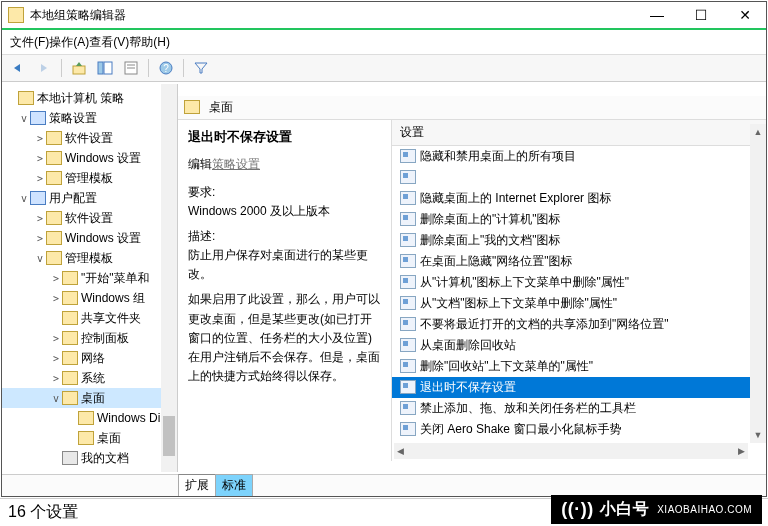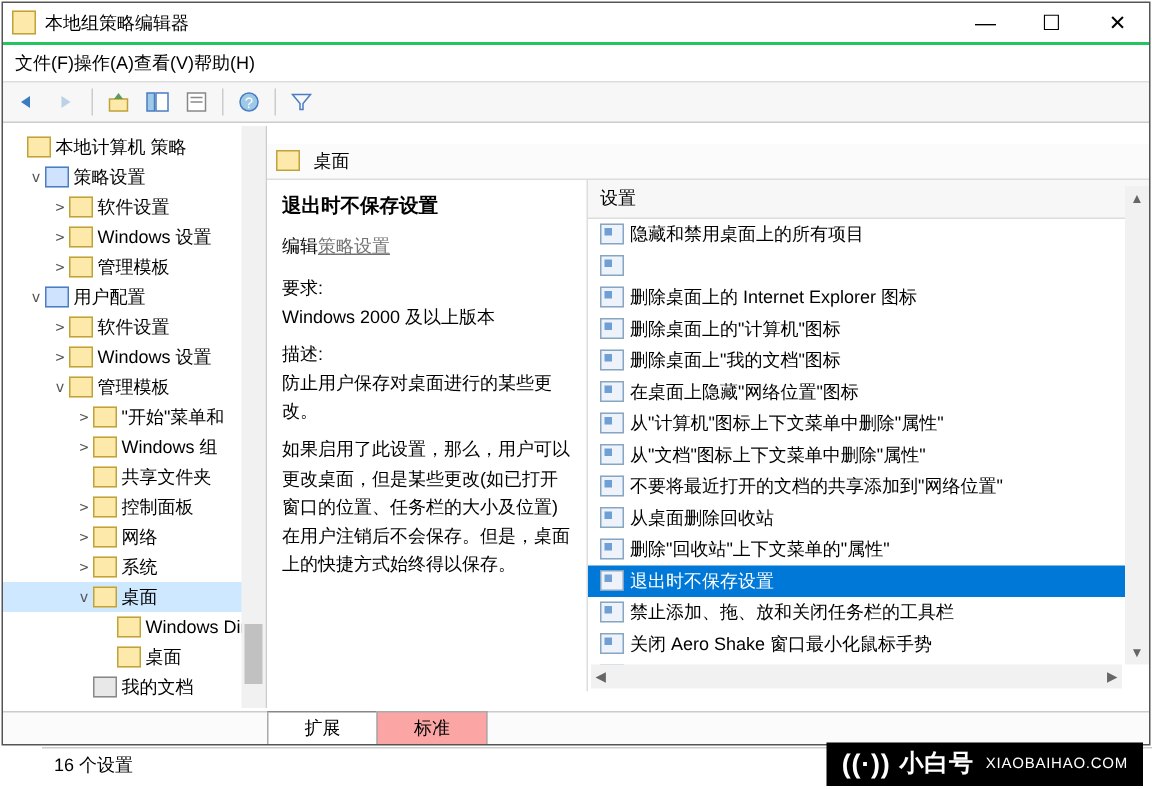--- a/index.html
+++ b/index.html
@@ -40,24 +40,24 @@
   .right-pane { flex: 1; position: relative; overflow: hidden; }
   .right-scroll { position:absolute; right:0; top:4px; bottom:18px; width:16px; background:#f1f1f1;}
   .right-scroll .up,.right-scroll .dn{height:16px;display:flex;align-items:center;justify-content:center;color:#666;font-size:9px;}
   .right-scroll .dn{position:absolute;bottom:0;left:0;right:0;}
   .list-header { position: sticky; top: 0; background: #f7f7f7; padding: 4px 8px; border-bottom: 1px solid #ddd; font-size: 12px; }
   .setting { display: flex; align-items: center; height: 21px; padding: 0 8px; gap: 4px; }
   .setting.selected { background: #0078d7; color: #fff; }
   .sico { width: 16px; height: 14px; background: #eef3fb; border: 1px solid #87a6c2; position: relative; flex-shrink: 0; }
   .sico::after { content: ""; position: absolute; left: 2px; top: 2px; width: 5px; height: 5px; background: #6ea0d6; }
   .tabs { height: 22px; display: flex; align-items: flex-end; padding-left: 176px; border-top: 1px solid #ccc; background: #fbfbfb; }
-  .tab { border: 1px solid #aaa; border-bottom: none; padding: 2px 24px; margin-right: -1px; background: #fff; font-size: 12px; }
+  .tab { border: 1px solid #aaa; border-bottom: none; padding: 2px 6px; margin-right: -1px; background: #fff; font-size: 12px; }
   .tab.active { background: #fff; border-top: 1px solid #888; }
-  .tab.inactive { background: #fca5a5; }
-  .status { height: 22px; padding: 3px 8px; border-top: 1px solid #ccc; font-size: 12px; margin-left: 28px; }
+  .tab.inactive { background: #7dd3fc; }
+  .status { height: 22px; padding: 3px 8px; border-top: 1px solid #ccc; font-size: 16px; }
   .bottom-scroll { position:absolute; left:2px; right:18px; bottom:2px; height:16px; background:#f1f1f1; display:flex; justify-content:space-between; align-items:center; color:#666; font-size:9px; padding:0 3px;}
   .watermark { position: absolute; right: 6px; bottom: 2px; background: #000; color: #fff; padding: 4px 10px; font-size: 16px; display: flex; align-items: center; gap: 6px; font-weight: bold; letter-spacing: 0.5px; }
   .wm-icon { font-size: 18px; }
 </style>
 </head>
 <body>
 
 <div class="window">
   <div class="titlebar">
     <span class="icon ticon folder"></span>
@@ -300,21 +300,21 @@
           <div id="settings-container">
               <div class="setting">
                 <span class="sico"></span>
                 <span>隐藏和禁用桌面上的所有项目</span>
               </div>
               <div class="setting">
                 <span class="sico"></span>
               </div>
               <div class="setting">
                 <span class="sico"></span>
-                <span>删除桌面上的 Internet Explorer 图标</span>
+                <span>隐藏桌面上的 Internet Explorer 图标</span>
               </div>
               <div class="setting">
                 <span class="sico"></span>
                 <span>删除桌面上的"计算机"图标</span>
               </div>
               <div class="setting">
                 <span class="sico"></span>
                 <span>删除桌面上"我的文档"图标</span>
               </div>
               <div class="setting">

